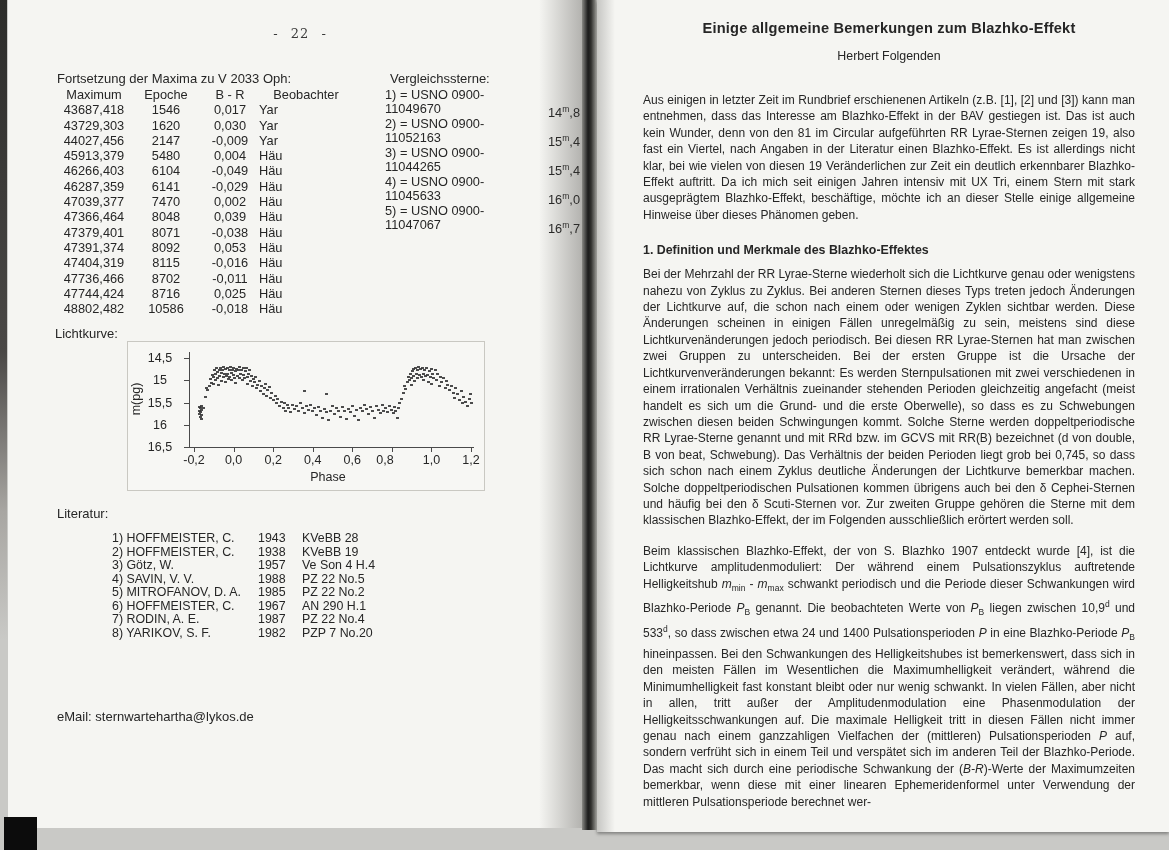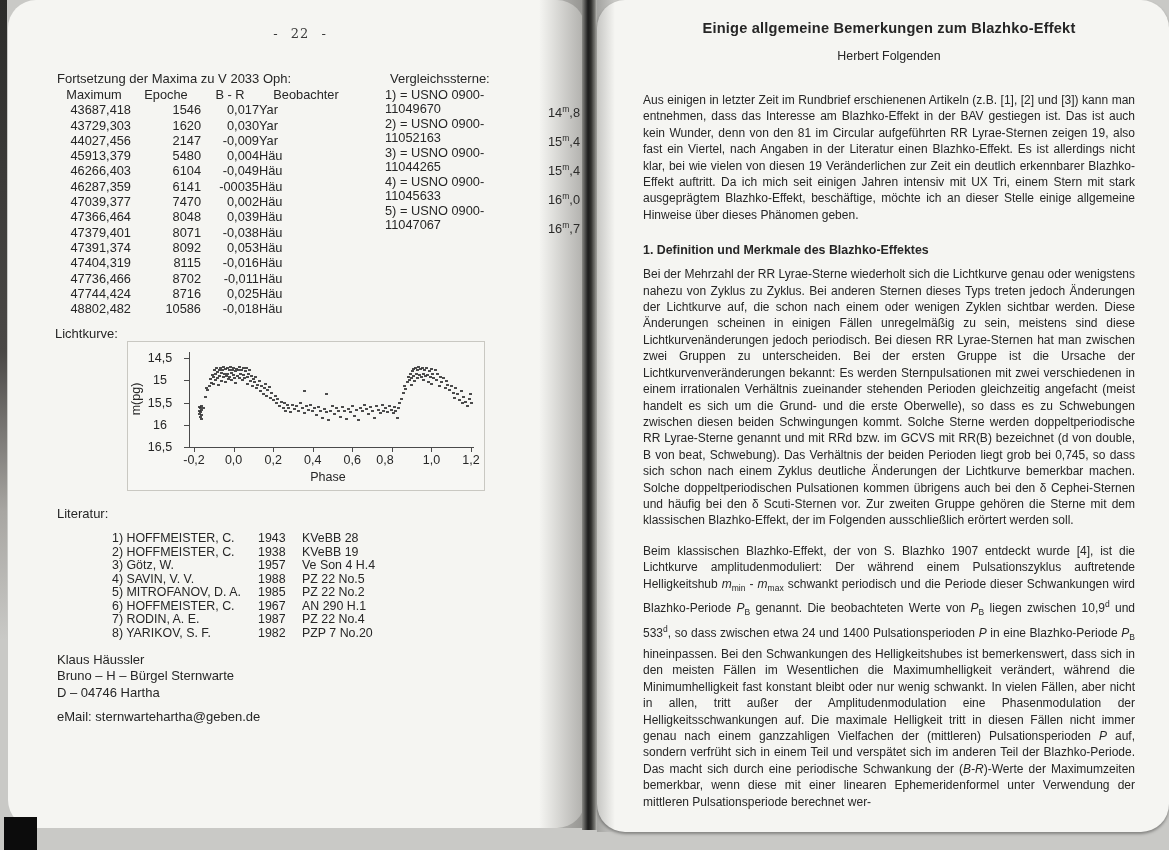--- a/index.html
+++ b/index.html
@@ -1,33 +1,33 @@
 <!DOCTYPE html>
 <html><head>
 <meta charset="utf-8">
 <style>
   html,body{margin:0;padding:0;}
   body{width:1169px;height:850px;position:relative;background:#c9c9c6;font-family:"Liberation Sans",sans-serif;color:#262626;overflow:hidden;}
-  .page{position:absolute;top:0;background:#f5f5f2;border-radius:28px;}
+  .page{position:absolute;top:0;background:#f5f5f2;}
   .page-left{left:8px;width:577px;height:828px;}
   .page-right{left:597px;width:572px;height:832px;box-shadow:0 2px 3px rgba(0,0,0,.35);}
   .gutter{position:absolute;left:582px;top:0;width:15px;height:830px;background:linear-gradient(to right,#8a8a86,#1c1c1c 40%,#2e2e2c 60%,#777773 85%,#bdbdb9);}
   .left-edge{position:absolute;left:0;top:0;width:7px;height:640px;background:linear-gradient(to bottom,#2c2c2a,#4a4846 55%,#a8a6a2 80%,rgba(200,200,196,0));}
   .corner-notch{position:absolute;left:4px;top:817px;width:33px;height:33px;background:#0c0c0c;}
   .fold-shadow-left{position:absolute;right:0;top:0;width:46px;height:100%;background:linear-gradient(to right,rgba(60,58,54,0),rgba(60,58,54,.38));}
   .fold-shadow-right{position:absolute;left:0;top:0;width:18px;height:100%;background:linear-gradient(to right,rgba(30,30,28,.22),rgba(30,30,28,0));}
   .pagenum{font-family:"DejaVu Serif",serif;font-size:13px;letter-spacing:1px;word-spacing:7px;color:#3a3a3a;}
   .pn-left{position:absolute;left:222px;top:26px;width:140px;text-align:center;}
 
   
   .mx-title{position:absolute;left:49px;top:71px;font-size:13px;}
   .mx-table{position:absolute;left:49px;top:87px;display:grid;grid-template-columns:74px 70px 58px 94px;line-height:15.3px;font-size:12.8px;}
   .mx-cell{white-space:nowrap;}
   .mx-h{text-align:center;}
-  .mx-c0,.mx-c1,.mx-c2{text-align:right;}
+  .mx-c0,.mx-c1,.mx-c2{text-align:center;}
   .mx-c3{}
   .vgl-title{position:absolute;left:382px;top:71px;font-size:13px;}
   .vgl-list{position:absolute;left:377px;top:88px;width:206px;font-size:12.8px;}
   .vgl-entry{position:relative;height:29px;line-height:14.4px;}
   .vgl-mag{position:absolute;left:163px;top:14px;white-space:nowrap;}
   .vgl-mag sup{font-size:8.5px;}
   .lk-label{position:absolute;left:47px;top:326px;font-size:13px;}
 
   
   .chart{position:absolute;left:119px;top:341px;width:356px;height:148px;background:#f7f7f4;border:1px solid #c9c8c2;}
@@ -86,21 +86,21 @@
       <div class="mx-cell mx-c0">45913,379</div>
       <div class="mx-cell mx-c1">5480</div>
       <div class="mx-cell mx-c2">0,004</div>
       <div class="mx-cell mx-c3">Häu</div>
       <div class="mx-cell mx-c0">46266,403</div>
       <div class="mx-cell mx-c1">6104</div>
       <div class="mx-cell mx-c2">-0,049</div>
       <div class="mx-cell mx-c3">Häu</div>
       <div class="mx-cell mx-c0">46287,359</div>
       <div class="mx-cell mx-c1">6141</div>
-      <div class="mx-cell mx-c2">-00035</div>
+      <div class="mx-cell mx-c2">-0,029</div>
       <div class="mx-cell mx-c3">Häu</div>
       <div class="mx-cell mx-c0">47039,377</div>
       <div class="mx-cell mx-c1">7470</div>
       <div class="mx-cell mx-c2">0,002</div>
       <div class="mx-cell mx-c3">Häu</div>
       <div class="mx-cell mx-c0">47366,464</div>
       <div class="mx-cell mx-c1">8048</div>
       <div class="mx-cell mx-c2">0,039</div>
       <div class="mx-cell mx-c3">Häu</div>
       <div class="mx-cell mx-c0">47379,401</div>
@@ -435,26 +435,21 @@
       <div class="lit-year">1967</div>
       <div class="lit-src">AN 290 H.1</div>
       <div class="lit-ref">7) RODIN, A. E.</div>
       <div class="lit-year">1987</div>
       <div class="lit-src">PZ 22 No.4</div>
       <div class="lit-ref">8) YARIKOV, S. F.</div>
       <div class="lit-year">1982</div>
       <div class="lit-src">PZP 7 No.20</div>
     </div>
 
-  <div class="contact">
-    <div>Klaus Häussler</div>
-    <div>Bruno – H – Bürgel Sternwarte</div>
-    <div>D – 04746 Hartha</div>
-  </div>
-  <div class="email">eMail: sternwartehartha@geben.de</div>
+  <div class="email">eMail: sternwartehartha@lykos.de</div>
 
   <div class="fold-shadow-left"></div>
 </div>
 
 <div class="gutter"></div>
 
 <div class="page page-right">
   <div class="fold-shadow-right"></div>
   <div class="rp-content">
     <div class="title">Einige allgemeine Bemerkungen zum Blazhko-Effekt</div>

